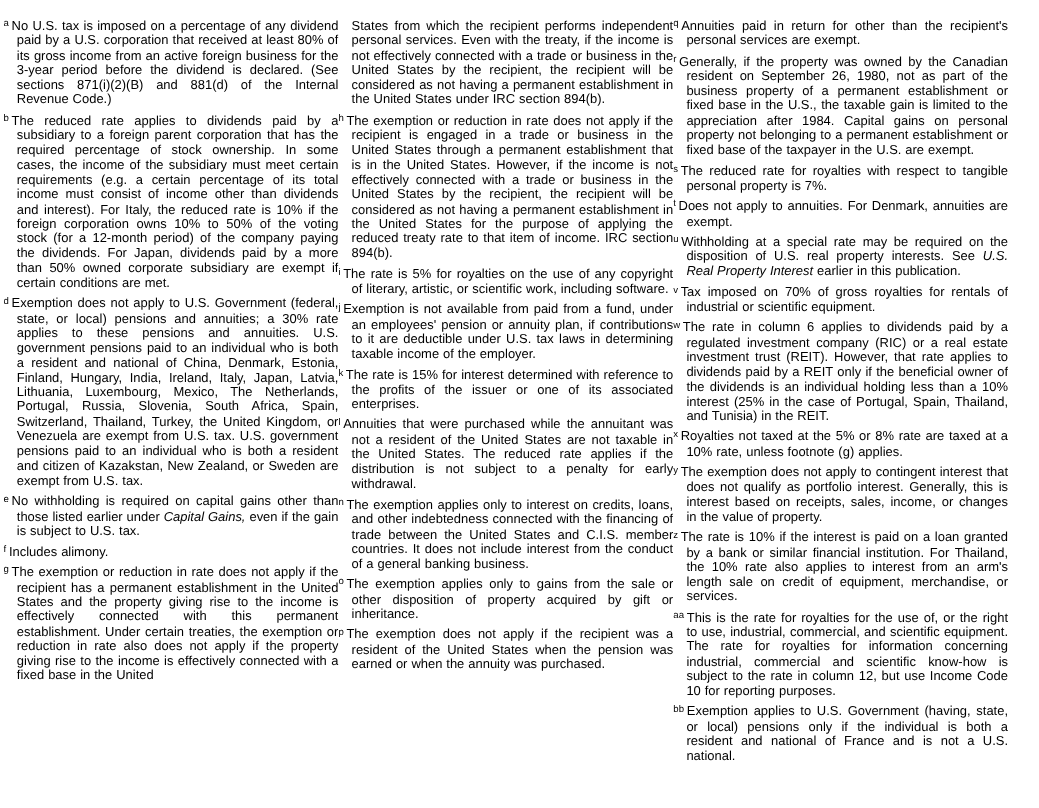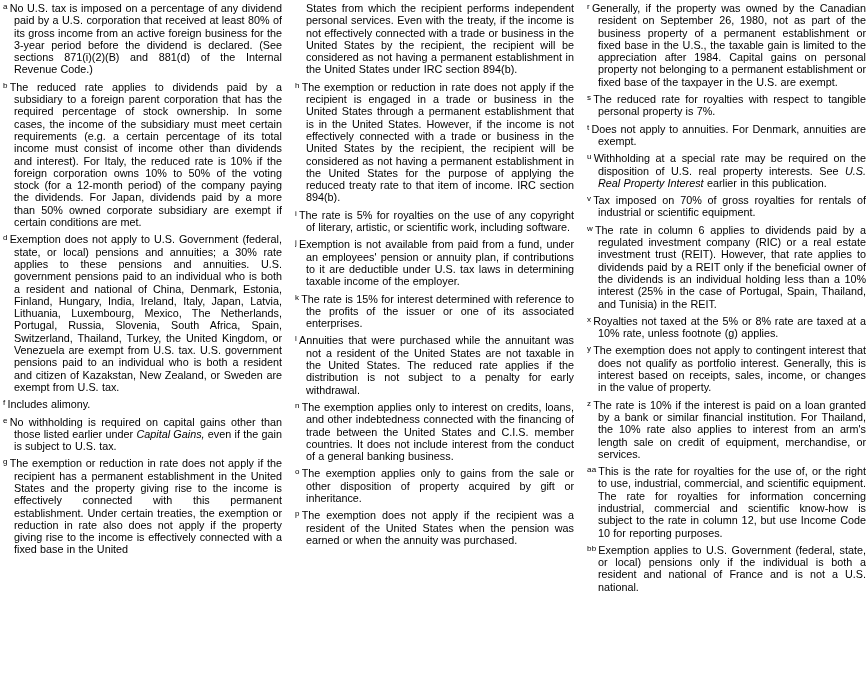--- a/index.html
+++ b/index.html
@@ -8,22 +8,21 @@
     width: 866px;
     height: 673px;
     overflow: hidden;
     background: #ffffff;
   }
   .page {
     box-sizing: border-box;
     width: 866px;
     height: 673px;
     display: flex;
-    gap: 13px;
-    padding: 2px 2px 0 3px;
+    padding: 16px 2px 0 3px;
     font-family: "Liberation Sans", sans-serif;
     font-size: 10.8px;
     line-height: 12.3px;
     color: #000000;
     background: #ffffff;
   }
   .column {
     width: 279px;
     flex: 0 0 auto;
     overflow: hidden;
@@ -50,41 +49,42 @@
   }
 </style>
 </head>
 <body>
 
 <div class="page">
   <div class="column">
       <div class="footnote"><span class="marker">a</span><span>No U.S. tax is imposed on a percentage of any dividend paid by a U.S. corporation that received at least 80% of its gross income from an active foreign business for the 3-year period before the dividend is declared. (See sections 871(i)(2)(B) and 881(d) of the Internal Revenue Code.)</span></div>
       <div class="footnote"><span class="marker">b</span><span>The reduced rate applies to dividends paid by a subsidiary to a foreign parent corporation that has the required percentage of stock ownership. In some cases, the income of the subsidiary must meet certain requirements (e.g. a certain percentage of its total income must consist of income other than dividends and interest). For Italy, the reduced rate is 10% if the foreign corporation owns 10% to 50% of the voting stock (for a 12-month period) of the company paying the dividends. For Japan, dividends paid by a more than 50% owned corporate subsidiary are exempt if certain conditions are met.</span></div>
       <div class="footnote"><span class="marker">d</span><span>Exemption does not apply to U.S. Government (federal, state, or local) pensions and annuities; a 30% rate applies to these pensions and annuities. U.S. government pensions paid to an individual who is both a resident and national of China, Denmark, Estonia, Finland, Hungary, India, Ireland, Italy, Japan, Latvia, Lithuania, Luxembourg, Mexico, The Netherlands, Portugal, Russia, Slovenia, South Africa, Spain, Switzerland, Thailand, Turkey, the United Kingdom, or Venezuela are exempt from U.S. tax. U.S. government pensions paid to an individual who is both a resident and citizen of Kazakstan, New Zealand, or Sweden are exempt from U.S. tax.</span></div>
+      <div class="footnote"><span class="marker">e</span><span>No withholding is required on capital gains other than those listed earlier under </span><span class="italic">Capital Gains,</span><span> even if the gain is subject to U.S. tax.</span></div>
       <div class="footnote"><span class="marker">f</span><span>Includes alimony.</span></div>
-      <div class="footnote"><span class="marker">e</span><span>No withholding is required on capital gains other than those listed earlier under </span><span class="italic">Capital Gains,</span><span> even if the gain is subject to U.S. tax.</span></div>
       <div class="footnote"><span class="marker">g</span><span>The exemption or reduction in rate does not apply if the recipient has a permanent establishment in the United States and the property giving rise to the income is effectively connected with this permanent establishment. Under certain treaties, the exemption or reduction in rate also does not apply if the property giving rise to the income is effectively connected with a fixed base in the United</span></div>
     </div>
   <div class="column">
       <div class="footnote continuation"><span>States from which the recipient performs independent personal services. Even with the treaty, if the income is not effectively connected with a trade or business in the United States by the recipient, the recipient will be considered as not having a permanent establishment in the United States under IRC section 894(b).</span></div>
       <div class="footnote"><span class="marker">h</span><span>The exemption or reduction in rate does not apply if the recipient is engaged in a trade or business in the United States through a permanent establishment that is in the United States. However, if the income is not effectively connected with a trade or business in the United States by the recipient, the recipient will be considered as not having a permanent establishment in the United States for the purpose of applying the reduced treaty rate to that item of income. IRC section 894(b).</span></div>
       <div class="footnote"><span class="marker">i</span><span>The rate is 5% for royalties on the use of any copyright of literary, artistic, or scientific work, including software.</span></div>
       <div class="footnote"><span class="marker">j</span><span>Exemption is not available from paid from a fund, under an employees' pension or annuity plan, if contributions to it are deductible under U.S. tax laws in determining taxable income of the employer.</span></div>
       <div class="footnote"><span class="marker">k</span><span>The rate is 15% for interest determined with reference to the profits of the issuer or one of its associated enterprises.</span></div>
       <div class="footnote"><span class="marker">l</span><span>Annuities that were purchased while the annuitant was not a resident of the United States are not taxable in the United States. The reduced rate applies if the distribution is not subject to a penalty for early withdrawal.</span></div>
       <div class="footnote"><span class="marker">n</span><span>The exemption applies only to interest on credits, loans, and other indebtedness connected with the financing of trade between the United States and C.I.S. member countries. It does not include interest from the conduct of a general banking business.</span></div>
       <div class="footnote"><span class="marker">o</span><span>The exemption applies only to gains from the sale or other disposition of property acquired by gift or inheritance.</span></div>
       <div class="footnote"><span class="marker">p</span><span>The exemption does not apply if the recipient was a resident of the United States when the pension was earned or when the annuity was purchased.</span></div>
     </div>
   <div class="column">
+      <div class="footnote"><span class="marker">q</span><span>Annuities paid in return for other than the recipient's personal services are exempt.</span></div>
       <div class="footnote"><span class="marker">r</span><span>Generally, if the property was owned by the Canadian resident on September 26, 1980, not as part of the business property of a permanent establishment or fixed base in the U.S., the taxable gain is limited to the appreciation after 1984. Capital gains on personal property not belonging to a permanent establishment or fixed base of the taxpayer in the U.S. are exempt.</span></div>
       <div class="footnote"><span class="marker">s</span><span>The reduced rate for royalties with respect to tangible personal property is 7%.</span></div>
       <div class="footnote"><span class="marker">t</span><span>Does not apply to annuities. For Denmark, annuities are exempt.</span></div>
       <div class="footnote"><span class="marker">u</span><span>Withholding at a special rate may be required on the disposition of U.S. real property interests. See </span><span class="italic">U.S. Real Property Interest</span><span> earlier in this publication.</span></div>
       <div class="footnote"><span class="marker">v</span><span>Tax imposed on 70% of gross royalties for rentals of industrial or scientific equipment.</span></div>
       <div class="footnote"><span class="marker">w</span><span>The rate in column 6 applies to dividends paid by a regulated investment company (RIC) or a real estate investment trust (REIT). However, that rate applies to dividends paid by a REIT only if the beneficial owner of the dividends is an individual holding less than a 10% interest (25% in the case of Portugal, Spain, Thailand, and Tunisia) in the REIT.</span></div>
       <div class="footnote"><span class="marker">x</span><span>Royalties not taxed at the 5% or 8% rate are taxed at a 10% rate, unless footnote (g) applies.</span></div>
       <div class="footnote"><span class="marker">y</span><span>The exemption does not apply to contingent interest that does not qualify as portfolio interest. Generally, this is interest based on receipts, sales, income, or changes in the value of property.</span></div>
       <div class="footnote"><span class="marker">z</span><span>The rate is 10% if the interest is paid on a loan granted by a bank or similar financial institution. For Thailand, the 10% rate also applies to interest from an arm's length sale on credit of equipment, merchandise, or services.</span></div>
       <div class="footnote"><span class="marker">aa</span><span>This is the rate for royalties for the use of, or the right to use, industrial, commercial, and scientific equipment. The rate for royalties for information concerning industrial, commercial and scientific know-how is subject to the rate in column 12, but use Income Code 10 for reporting purposes.</span></div>
-      <div class="footnote"><span class="marker">bb</span><span>Exemption applies to U.S. Government (federal, state, or local) pensions only if the individual is both a resident and national of France and is not a U.S. national.</span></div>
+      <div class="footnote"><span class="marker">bb</span><span>Exemption applies to U.S. Government (having, state, or local) pensions only if the individual is both a resident and national of France and is not a U.S. national.</span></div>
     </div>
 </div>
 
 </body></html>

